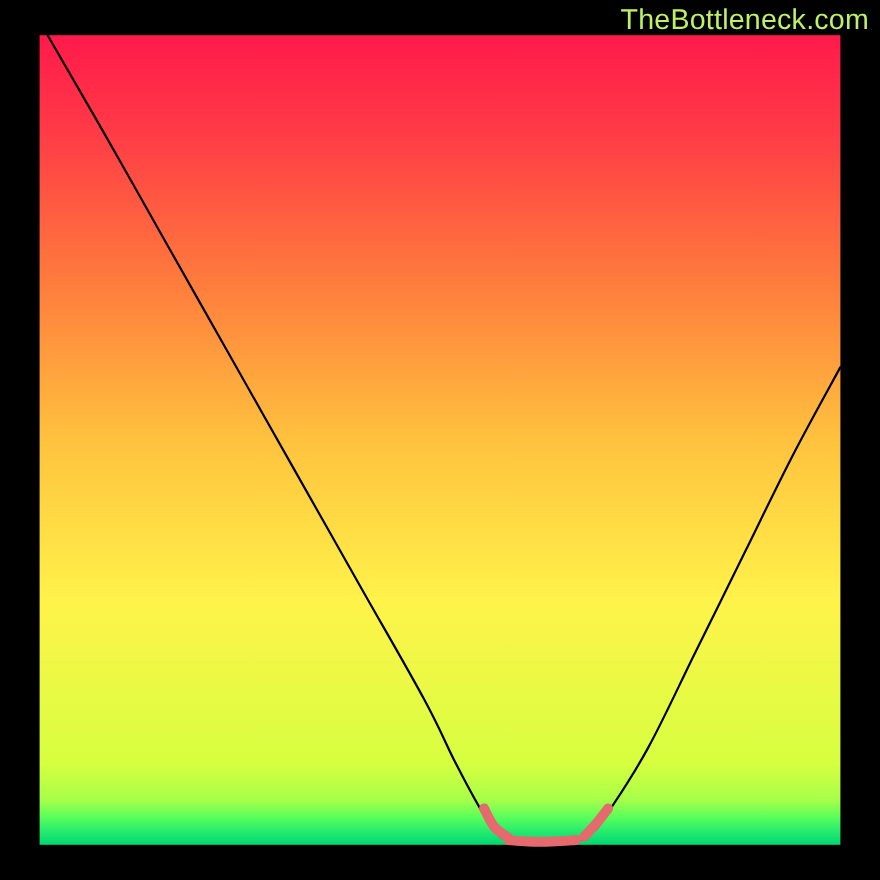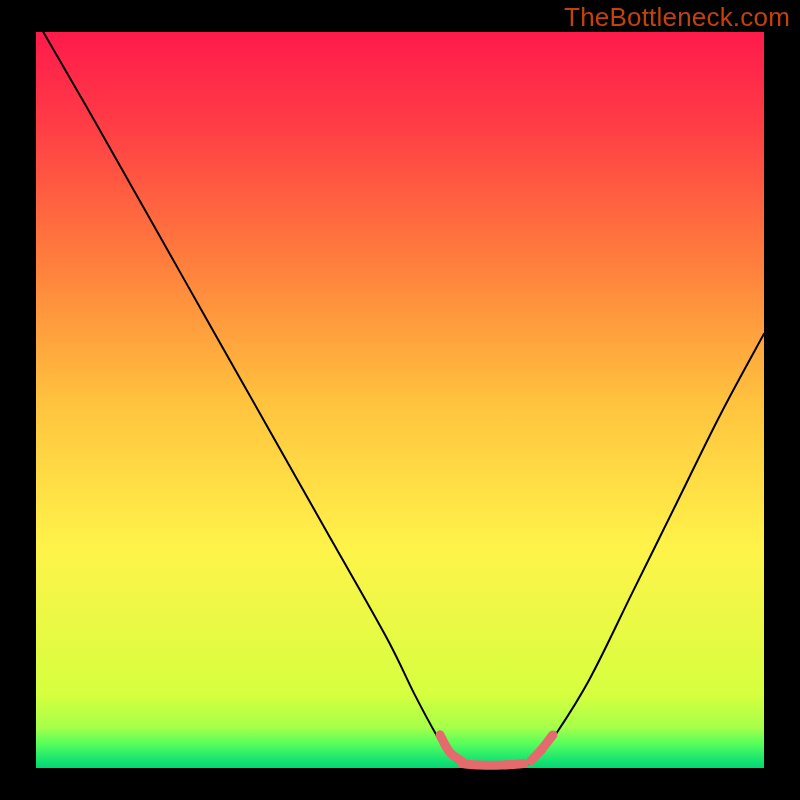--- a/index.html
+++ b/index.html
@@ -15,21 +15,21 @@
     width: 800px;
     height: 800px;
     background: #000;
   }
   .watermark {
     position: absolute;
     top: 2px;
     right: 10px;
     font-family: Arial, Helvetica, sans-serif;
     font-size: 26px;
-    color: #c2410c;
+    color: #bef264;
     font-weight: 500;
     letter-spacing: 0.2px;
   }
   svg {
     display: block;
   }
 </style>
 </head>
 <body>
 <div class="frame">

